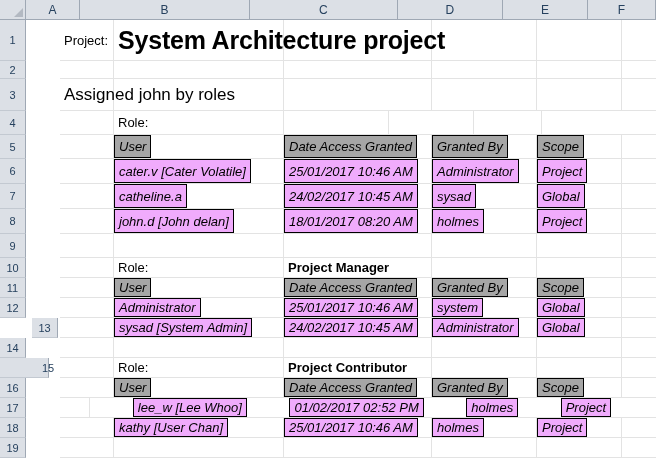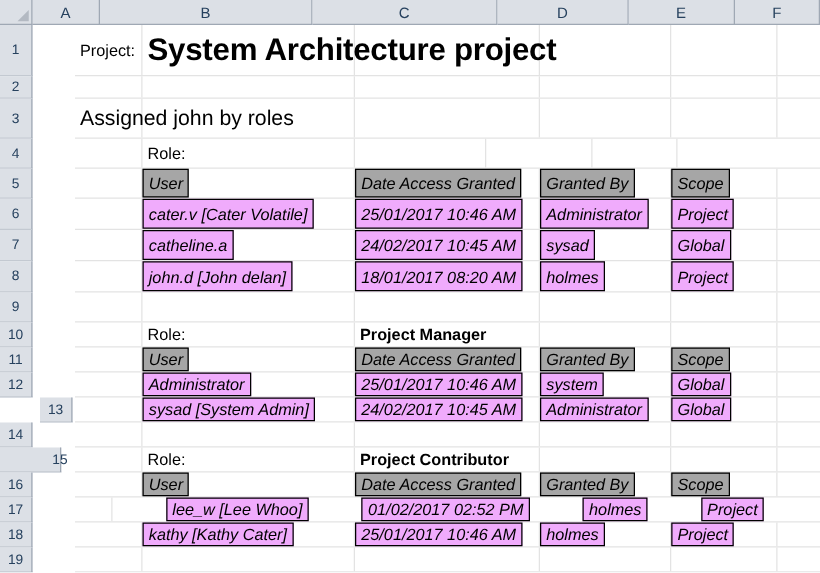--- a/index.html
+++ b/index.html
@@ -482,21 +482,21 @@
           <div class="tbl">
             <span>Project</span>
           </div>
         </div>
         <div class="gcell cF"></div>
       </div>
       <div class="grid-row" style="height: 20px;">
         <div class="gcell cA"></div>
         <div class="gcell nopad cB">
           <div class="tbl">
-            <span>kathy [Kathy Cater]</span>
+            <span>kathy [User Chan]</span>
           </div>
         </div>
         <div class="gcell nopad cC">
           <div class="tbl">
             <span>25/01/2017 10:46 AM</span>
           </div>
         </div>
         <div class="gcell nopad cD">
           <div class="tbl">
             <span>holmes</span>

